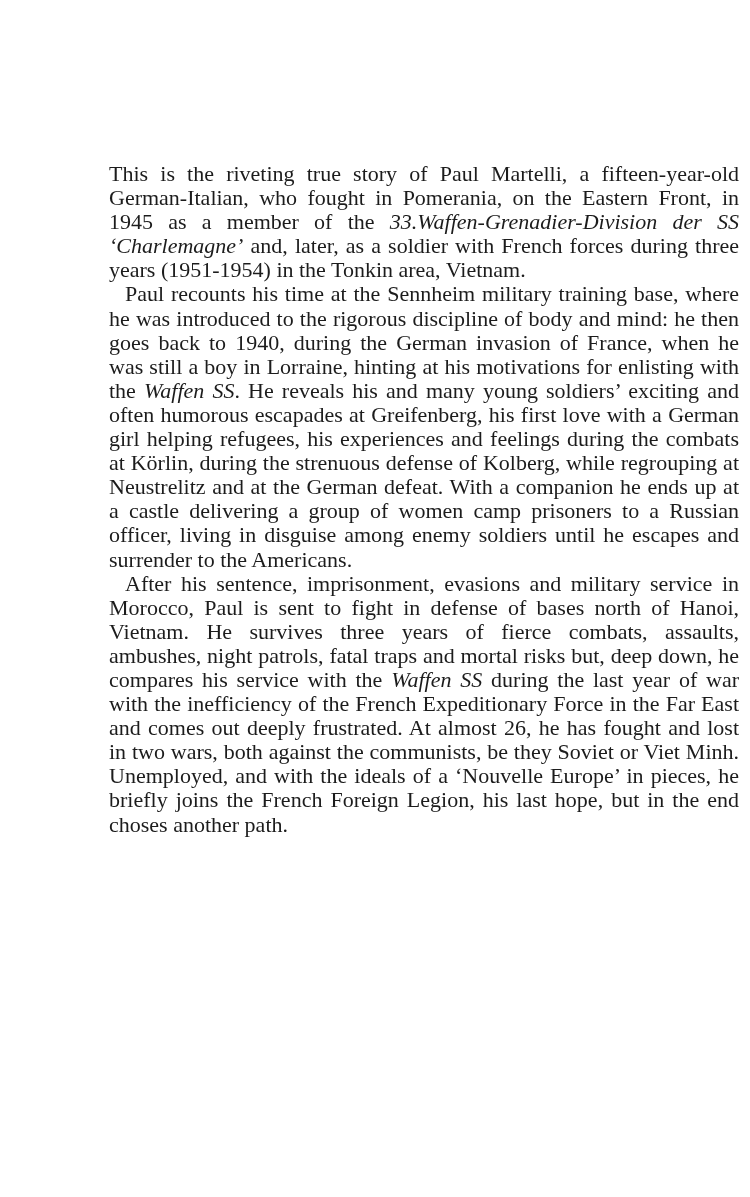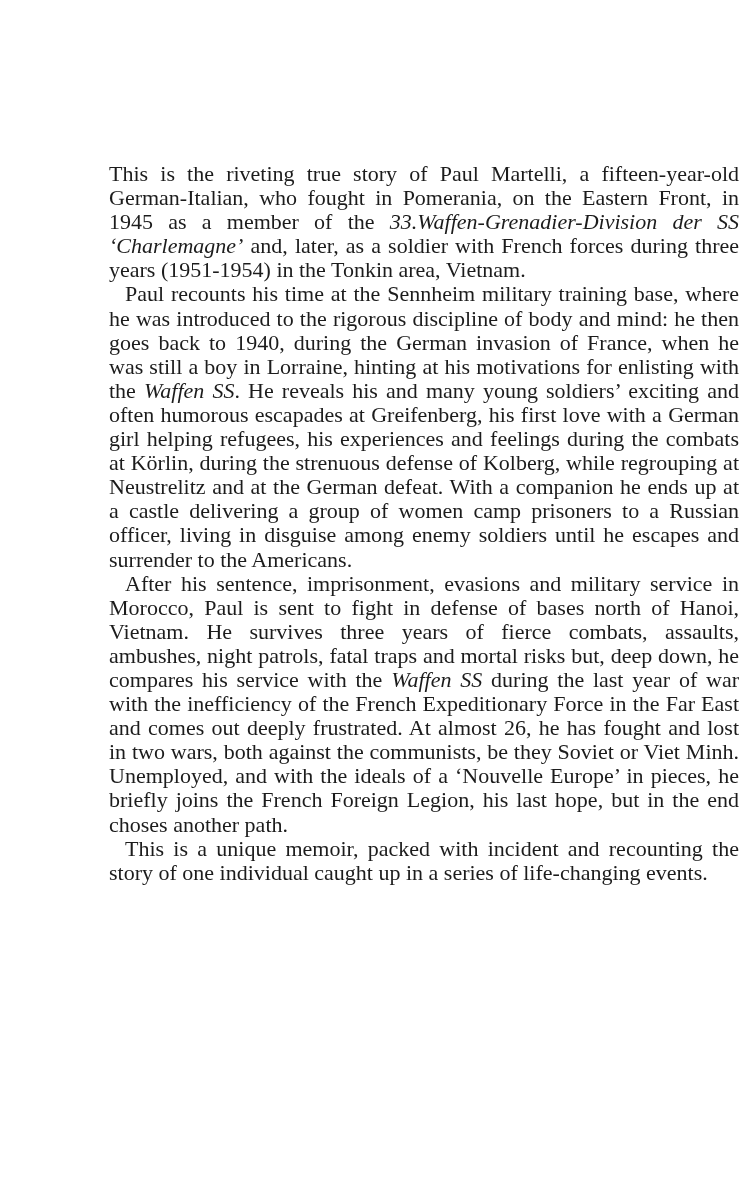--- a/index.html
+++ b/index.html
@@ -46,16 +46,13 @@
 <div class="page">
   <p class="para first">
     <span>This is the riveting true story of Paul Martelli, a fifteen-year-old German-Italian, who fought in Pomerania, on the Eastern Front, in 1945 as a member of the </span><span class="em">33.Waffen-Grenadier-Division der SS ‘Charlemagne’</span><span> and, later, as a soldier with French forces during three years (1951-1954) in the Tonkin area, Vietnam.</span>
   </p>
   <p class="para">
     <span>Paul recounts his time at the Sennheim military training base, where he was introduced to the rigorous discipline of body and mind: he then goes back to 1940, during the German invasion of France, when he was still a boy in Lorraine, hinting at his motivations for enlisting with the </span><span class="em">Waffen SS</span><span>. He reveals his and many young soldiers’ exciting and often humorous escapades at Greifenberg, his first love with a German girl helping refugees, his experiences and feelings during the combats at Körlin, during the strenuous defense of Kolberg, while regrouping at Neustrelitz and at the German defeat. With a companion he ends up at a castle delivering a group of women camp prisoners to a Russian officer, living in disguise among enemy soldiers until he escapes and surrender to the Americans.</span>
   </p>
   <p class="para">
     <span>After his sentence, imprisonment, evasions and military service in Morocco, Paul is sent to fight in defense of bases north of Hanoi, Vietnam. He survives three years of fierce combats, assaults, ambushes, night patrols, fatal traps and mortal risks but, deep down, he compares his service with the </span><span class="em">Waffen SS</span><span> during the last year of war with the inefficiency of the French Expeditionary Force in the Far East and comes out deeply frustrated. At almost 26, he has fought and lost in two wars, both against the communists, be they Soviet or Viet Minh. Unemployed, and with the ideals of a ‘Nouvelle Europe’ in pieces, he briefly joins the French Foreign Legion, his last hope, but in the end choses another path.</span>
   </p>
-  <p class="para">
-    <span>This is a unique memoir, packed with incident and recounting the story of one indi­vidual caught up in a series of life-changing events.</span>
-  </p>
 </div>
 
 </body></html>

